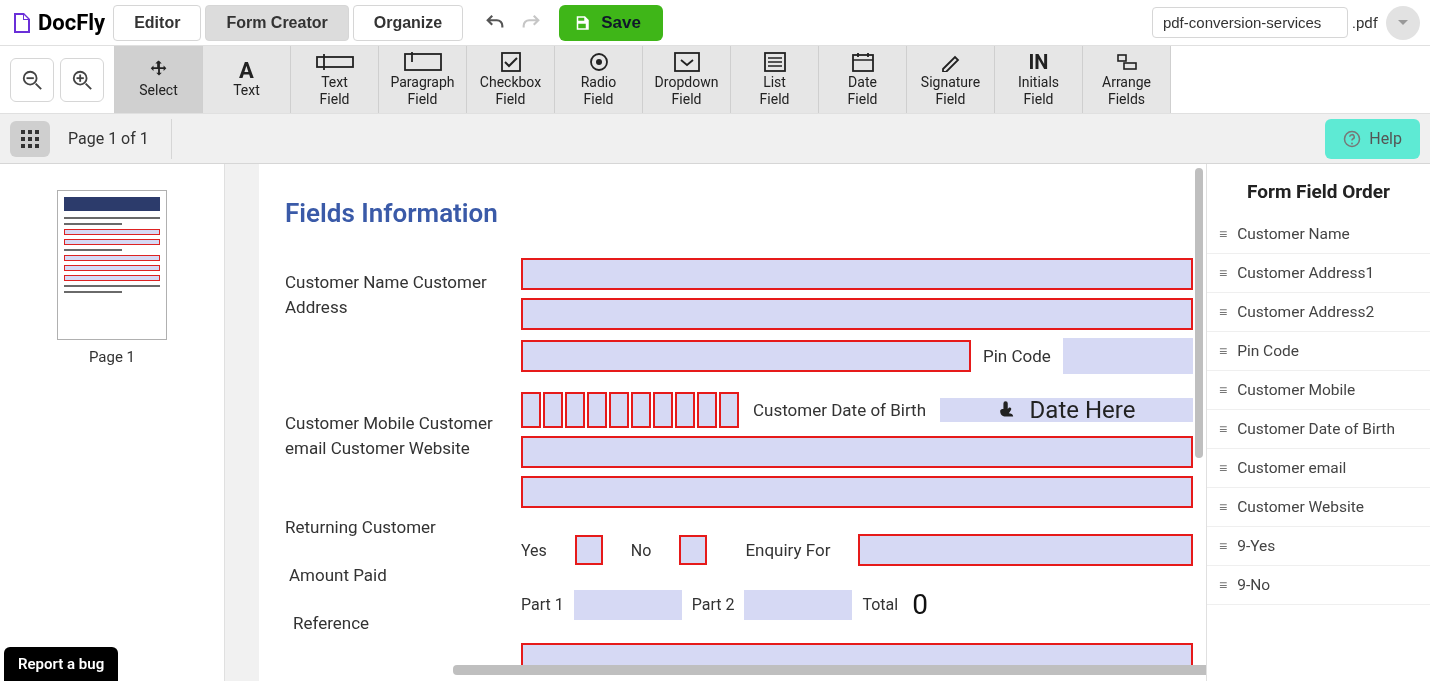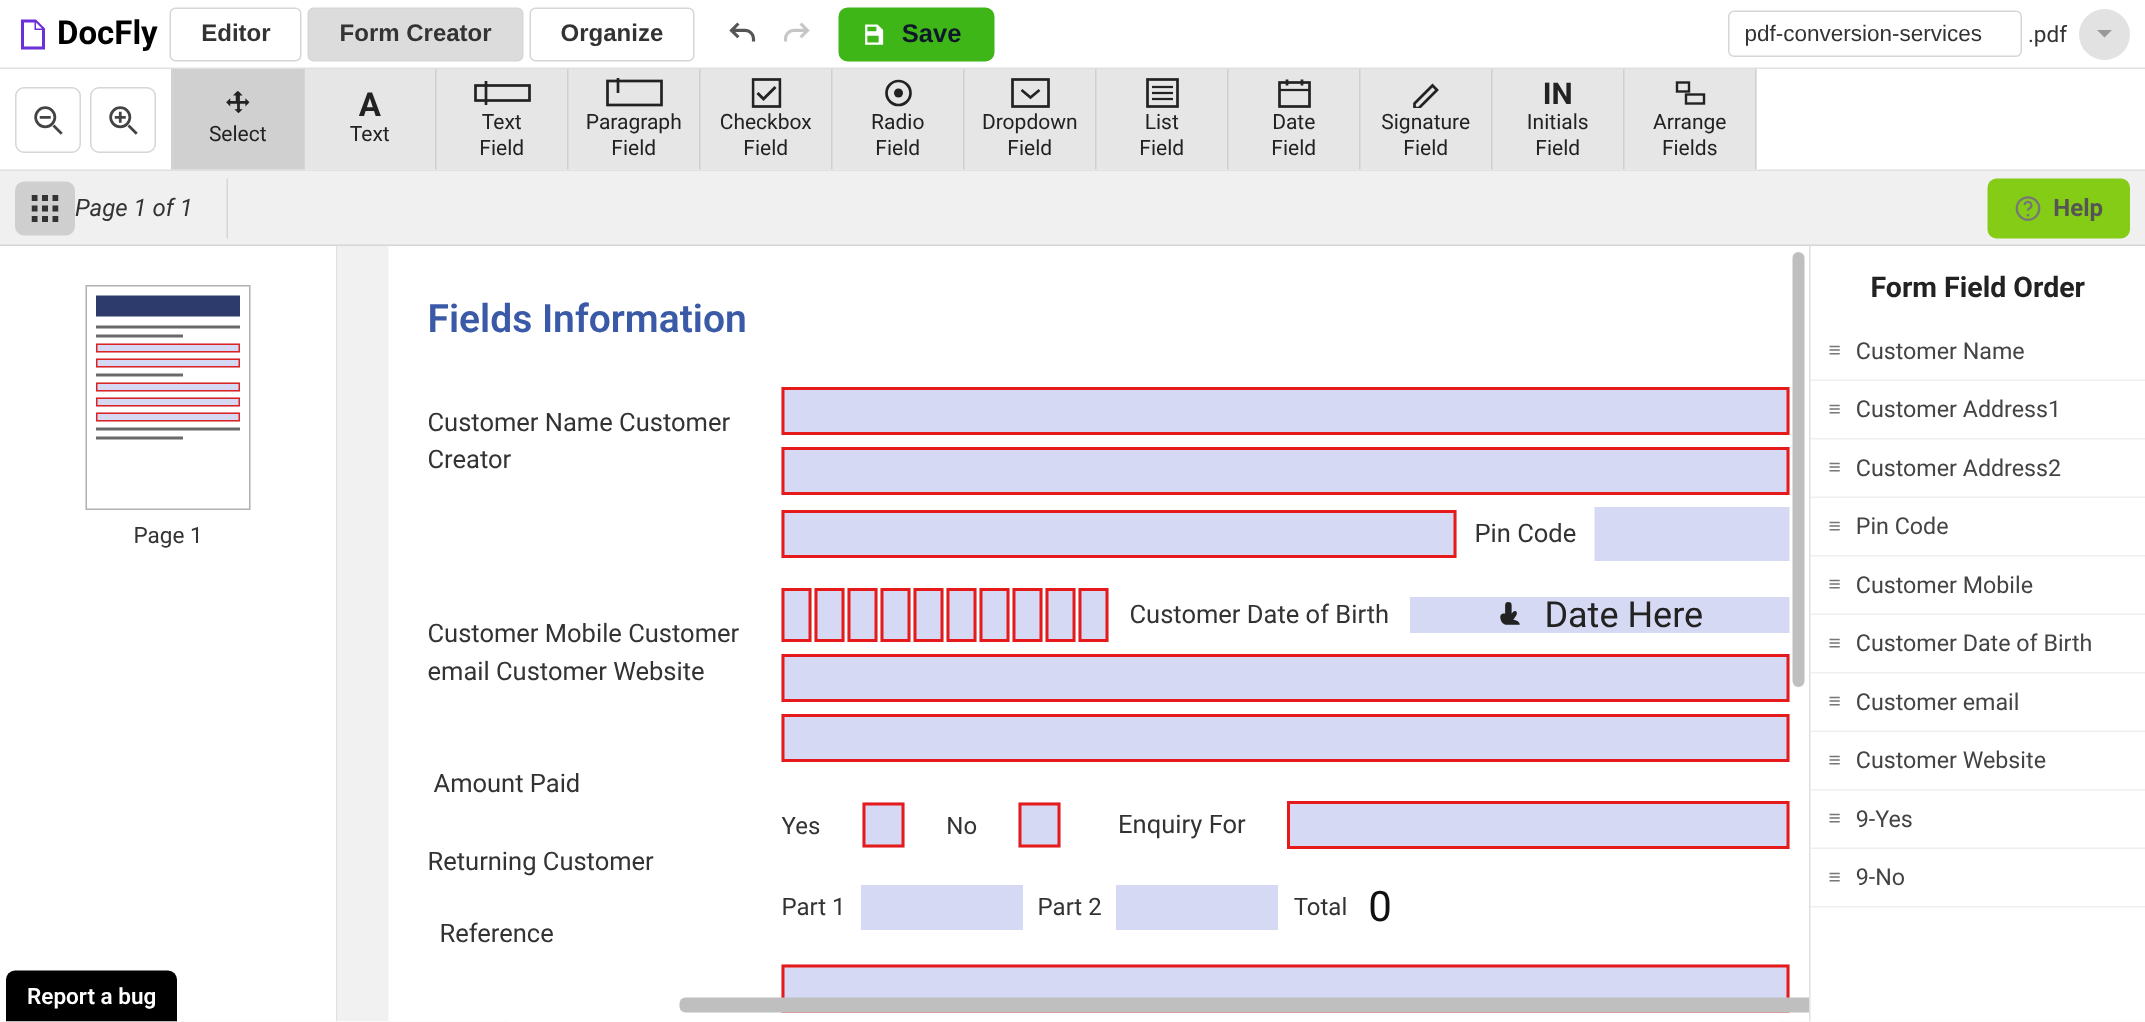--- a/index.html
+++ b/index.html
@@ -152,36 +152,36 @@
     position: relative;
   }
   .grid-btn {
     width: 40px; height: 36px;
     background: #cfcfcf;
     border-radius: 6px;
     display:flex; align-items:center; justify-content:center;
     color:#333; cursor:pointer;
   }
   .page-of {
+    margin-left: 18px;
     font-size: 16px;
     color: #333;
-    font-style: italic;
   }
   .vsep {
     width: 1px; height: 40px; background: #d6d6d6;
     margin-left: 22px;
   }
   .help-btn {
     margin-left: auto;
-    background: #84cc16;
+    background: #5eead4;
     border-radius: 6px;
     height: 40px;
     padding: 0 18px;
     display:flex; align-items:center; gap:8px;
-    color:#555; font-weight:700; font-size:16px;
+    color:#555; font-weight:400; font-size:16px;
     cursor:pointer;
   }
   
   .main {
     position: absolute;
     top: 164px;
     left: 0; right: 0; bottom: 0;
     display: flex;
     background: #f1f1f1;
   }
@@ -535,25 +535,25 @@
         <div class="tline short"></div>
     </div>
     <div class="thumb-caption">Page 1</div>
   </div>
 
   <div class="canvas-wrap">
     <div class="paper">
       <div class="section-title">Fields Information</div>
       <div class="form-grid">
         <div class="labels-col">
-          <div class="twoline-label">Customer Name Customer Creator</div>
+          <div class="twoline-label">Customer Name Customer Address</div>
           <div class="lrow" style="height:44px"></div>
           <div class="twoline-label" style="height:120px">Customer Mobile  Customer email Customer Website</div>
+          <div class="lrow" style="margin-top:12px">Returning Customer</div>
           <div class="lrow" style="margin-top:8px;padding-left:4px">Amount Paid</div>
-          <div class="lrow" style="margin-top:12px">Returning Customer</div>
           <div class="lrow" style="margin-top:8px;padding-left:8px">Reference</div>
         </div>
         <div class="fields-col">
           <div class="txt-field"></div>
           <div class="txt-field"></div>
           <div class="addr2-row">
             <div class="txt-field"></div>
             <span class="pc-label">Pin Code</span>
             <div class="pc-field"></div>
           </div>

